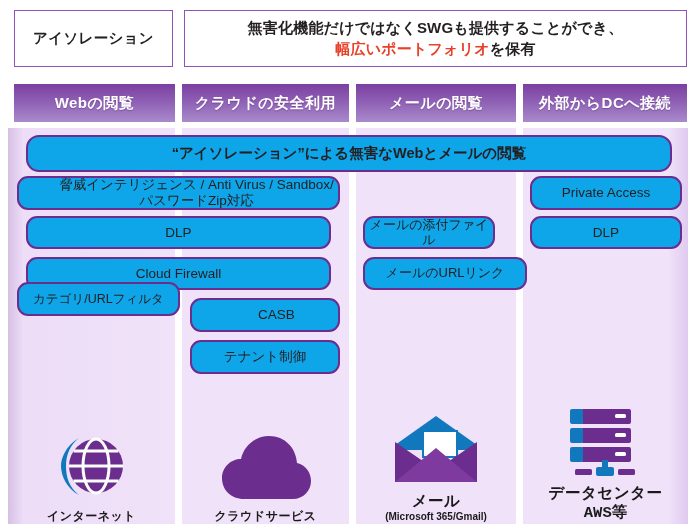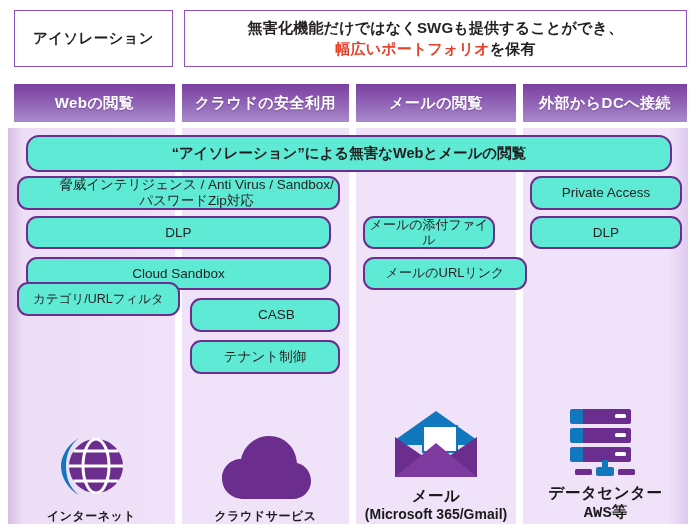--- a/index.html
+++ b/index.html
@@ -46,21 +46,21 @@
   #colbg1{left:8px;width:167px;
     background:linear-gradient(90deg,#D6BFE6 0%,#EDDDF7 9%,#F0E2F9 100%);}
   #colbg2{left:182px;width:167px;background:#F0E2F9;}
   #colbg3{left:356px;width:160px;background:#F0E2F9;}
   #colbg4{left:523px;width:165px;
     background:linear-gradient(90deg,#F0E2F9 0%,#F0E2F9 88%,#E0CAF0 100%);}
 
   
   .pill{
     position:absolute;
-    background:#5eead4;
+    background:#0ea5e9;
     border:2px solid #6B2D8E;
     border-radius:11px;
     box-sizing:border-box;
     display:flex;align-items:center;justify-content:center;
     text-align:center;
   }
   .pill .t{color:#231f20;font-size:13.5px;line-height:1.15;}
   .pill .t.sm{font-size:12px;}
   .pill .t.md{font-size:13px;}
 
@@ -86,21 +86,21 @@
   #p-dlp2{left:530px;top:216px;width:152px;height:33px;}
 
   
   .iconcell{position:absolute;bottom:6px;display:flex;flex-direction:column;align-items:center;}
   .iconcell .gfx{height:78px;display:flex;align-items:flex-end;justify-content:center;}
   .iconcell .cap{
     margin-top:6px;text-align:center;color:#1a1a1a;
     font-size:12px;font-weight:700;letter-spacing:.5px;line-height:1.18;
   }
   .iconcell .sub{
-    text-align:center;color:#1a1a1a;font-size:14px;font-weight:700;
+    text-align:center;color:#1a1a1a;font-size:10px;font-weight:700;
     letter-spacing:0;line-height:1.2;margin-top:1px;
   }
   #ic1{left:8px;width:167px;}
   #ic2{left:182px;width:167px;}
   #ic3{left:356px;width:160px;}
   #ic4{left:523px;width:165px;font-family:Liberation Mono, monospace;}
   #ic3 .cap,#ic4 .cap{font-size:15.5px;}
 </style>
 </head>
 <body>
@@ -139,21 +139,21 @@
     <span class="t">“アイソレーション”による無害なWebとメールの閲覧</span>
   </div>
 
   <div class="pill" id="p-threat">
     <span class="t">脅威インテリジェンス / Anti Virus / Sandbox/ パスワードZip対応</span>
   </div>
   <div class="pill" id="p-dlp1">
     <span class="t">DLP</span>
   </div>
   <div class="pill" id="p-fw">
-    <span class="t">Cloud Sandbox</span>
+    <span class="t">Cloud Firewall</span>
   </div>
   <div class="pill" id="p-cat">
     <span class="t sm">カテゴリ/URLフィルタ</span>
   </div>
 
   <div class="pill" id="p-casb">
     <span class="t">CASB</span>
   </div>
   <div class="pill" id="p-tenant">
     <span class="t">テナント制御</span>

